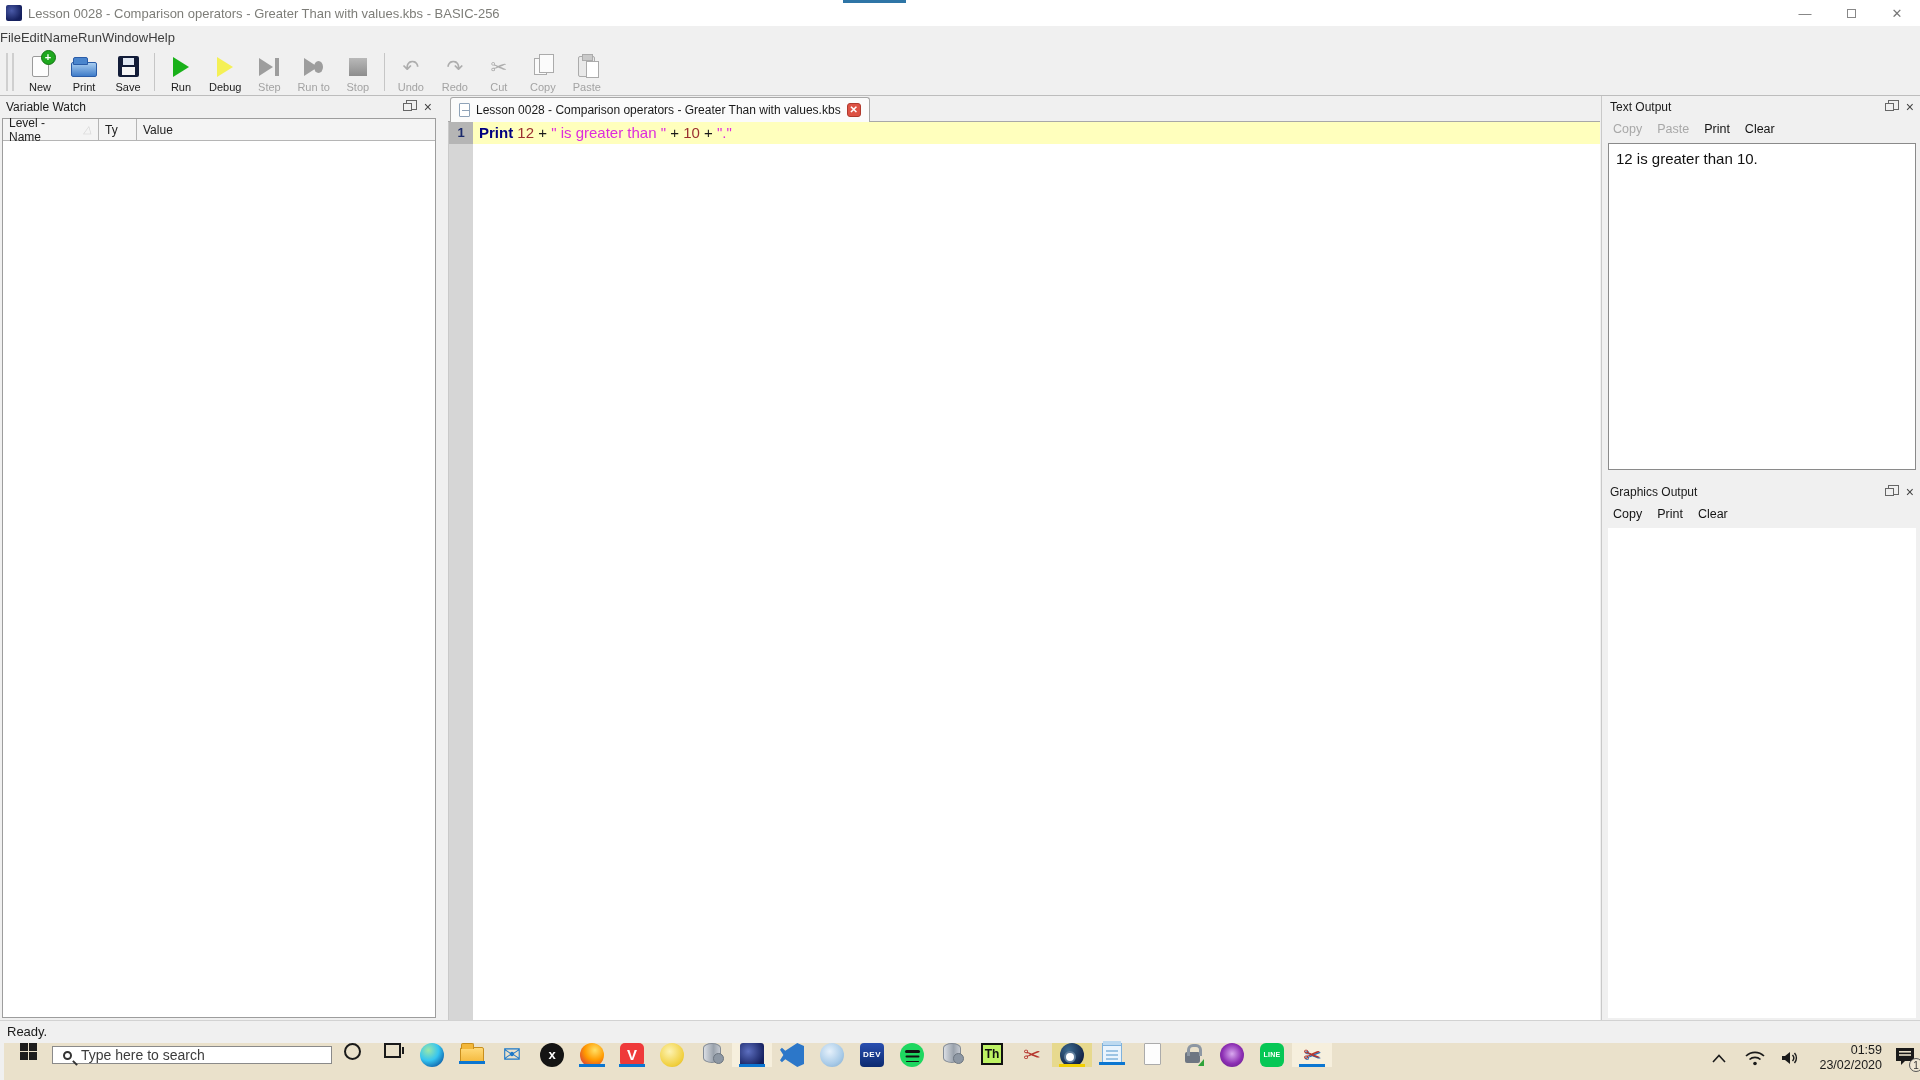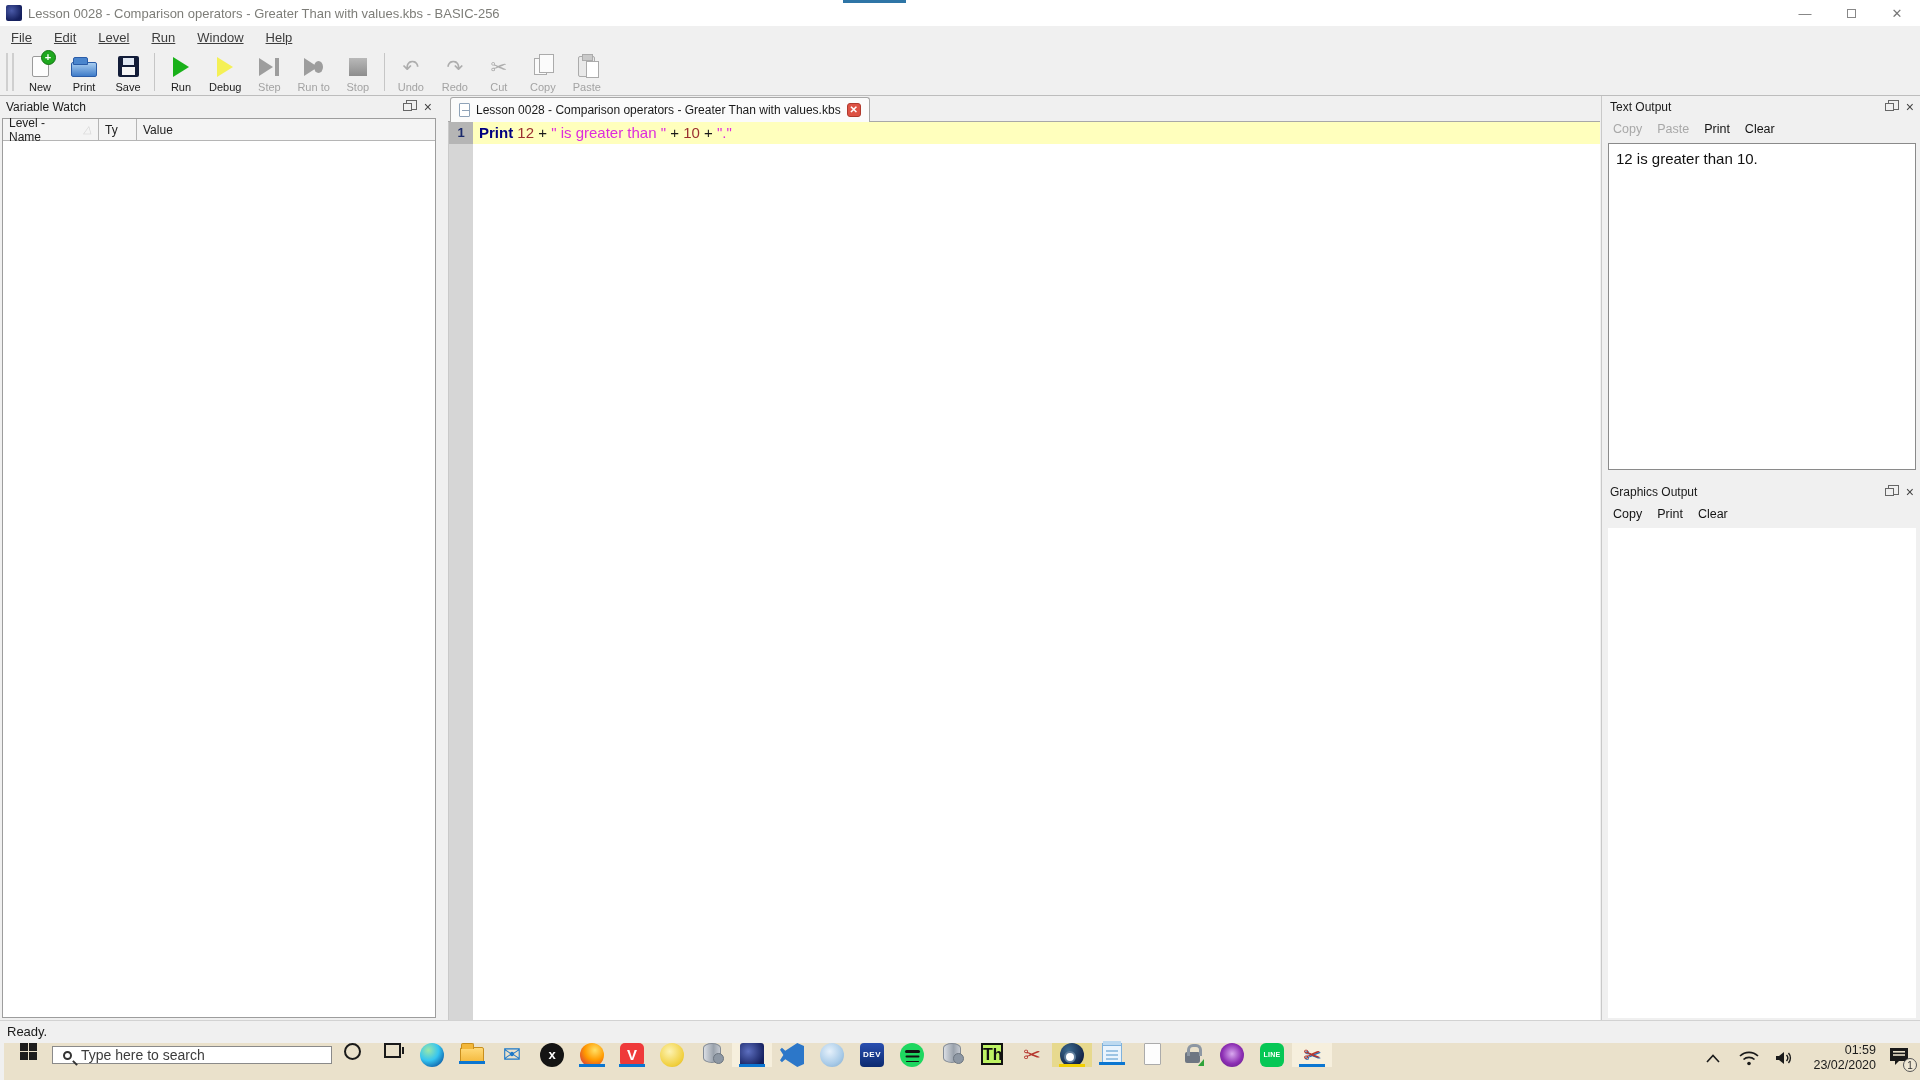--- a/index.html
+++ b/index.html
@@ -14,21 +14,21 @@
              background:radial-gradient(circle at 35% 35%, #4a5aa8, #15205e 70%); margin-right:6px; }
   #title-text { font-size:13px; color:#7d7d78; }
   #win-controls { margin-left:auto; display:flex; height:100%; }
   .win-btn { width:46px; display:flex; align-items:center; justify-content:center; color:#777; font-size:13px; }
   .restore-ic { width:9px; height:9px; border:1px solid #888; position:relative; background:#fff; }
   .restore-ic::before { content:""; position:absolute; left:2px; top:-4px; width:9px; height:9px; border:1px solid #888; background:#fff; z-index:-1; }
 
   
   #menubar { position:absolute; top:26px; left:0; right:0; height:22px; background:#f0f0f0;
              display:flex; align-items:center; font-size:13px; color:#3d3d3d; }
-  .menu-item { padding:0 11px; height:100%; display:flex; align-items:center;text-decoration:underline; }
+  .menu-item { padding:0 0; height:100%; display:flex; align-items:center; }
 
   
   #toolbar { position:absolute; top:48px; left:0; right:0; height:48px; background:#f0f0f0;
              border-bottom:1px solid #bdbdbd; display:flex; align-items:center; }
   .tb-handle { width:8px; height:38px; margin:0 4px 0 6px;
                border-left:2px solid #cfcfcf; border-right:2px solid #cfcfcf; }
   .tb-sep { width:1px; height:38px; background:#c6c6c6; margin:0 4px; }
   .tbtn { min-width:44px; padding:2px 6px 1px; display:flex; flex-direction:column; align-items:center; justify-content:flex-end; gap:2px; height:44px; }
   .tbtn .lbl { font-size:11px; color:#1c1c1c; white-space:nowrap; }
   .tbtn.dis .lbl { color:#a3a3a3; }
@@ -131,36 +131,36 @@
   .i-vivaldi { background:#ef3a3a; border-radius:5px; color:#fff; font-weight:bold; font-size:15px; text-align:center; line-height:24px; }
   .i-mascot { background:radial-gradient(circle at 40% 35%, #fdf3b3, #f0ce3a 70%, #c89f17); }
   .i-db { width:18px; height:20px; background:linear-gradient(90deg,#d9dde3,#9aa2ac 60%,#c4c9d1); border-radius:9px/5px; border:1px solid #848c96; position:relative; }
   .i-db::after { content:""; position:absolute; bottom:-2px; right:-4px; width:9px; height:9px; background:#8d97a3; border-radius:50%; border:1px solid #6d7680; }
   .i-b256 { background:radial-gradient(circle at 35% 35%, #5d6fc0, #15205e 75%); border-radius:3px; }
   .i-vscode { background:#2c77c9; clip-path:polygon(72% 0, 100% 12%, 100% 88%, 72% 100%, 22% 68%, 8% 80%, 0 72%, 14% 50%, 0 28%, 8% 20%, 22% 32%); }
   .i-kde { background:radial-gradient(circle at 40% 35%, #e6f1fb, #a9cbe8 60%, #7fa8cc); }
   .i-dev { background:linear-gradient(#2a4fb0,#0c2a70); border-radius:4px; color:#fff; font-weight:bold; font-size:8px; text-align:center; line-height:24px; letter-spacing:.5px; }
   .i-spotify { background:#1ed760; position:relative; overflow:hidden; }
   .i-spotify::before { content:""; position:absolute; left:5px; top:7px; width:15px; height:3px; background:#121212; border-radius:3px; box-shadow:0 5px 0 -0.5px #121212, 0 10px 0 -1px #121212; }
-  .i-powder { width:22px; height:22px; background:#bef264; border:2px solid #111; color:#111; font-weight:bold; font-size:16px; text-align:center; line-height:19px; }
+  .i-powder { width:22px; height:22px; background:#bef264; border:2px solid #111; color:#111; font-weight:bold; font-size:12px; text-align:center; line-height:19px; }
   .i-scissors { font-size:21px; color:#b5342c; line-height:24px; }
   .i-scissors.blue-tint { text-shadow:1px 1px 0 #2d6fb8; }
   .i-steam { background:radial-gradient(circle at 35% 30%, #3b6a8f, #0e1c3e 80%); position:relative; }
   .i-steam::after { content:""; position:absolute; left:4px; bottom:4px; width:8px; height:8px; border-radius:50%; background:#fff; border:2px solid #5f7e9c; }
   .i-notepad { width:20px; height:22px; background:#eaf4fd; border:1px solid #7fb2dd; position:relative; }
   .i-notepad::before { content:""; position:absolute; top:-3px; left:0; right:0; height:4px; background:#bcd9f0; border-bottom:1px solid #7fb2dd; }
   .i-notepad::after { content:""; position:absolute; left:3px; top:6px; width:12px; height:1.5px; background:#9cc4e4; box-shadow:0 4px 0 #9cc4e4, 0 8px 0 #9cc4e4; }
   .i-doc { width:17px; height:22px; background:#fdfdfd; border:1px solid #ababab; border-radius:1px; }
   .i-lock { width:15px; height:11px; background:#6e7682; position:relative; margin-top:9px; border-radius:2px; }
   .i-lock::before { content:""; position:absolute; top:-8px; left:2px; width:9px; height:9px; border:3px solid #8d97a3; border-bottom:none; border-radius:6px 6px 0 0; }
   .i-lock::after { content:""; position:absolute; right:-4px; bottom:-3px; width:0; height:0; border-left:6px solid transparent; border-bottom:7px solid #2fa33a; }
   .i-tor { background:radial-gradient(circle at 50% 45%, #d9a9ef, #8d2fb4 55%, #5e1a80); }
   .i-line { background:#06c755; border-radius:6px; color:#fff; font-weight:bold; font-size:7px; text-align:center; line-height:24px; letter-spacing:.3px; }
 
-  #tray { margin-left:auto; display:flex; align-items:center; gap:4px; padding-right:6px; }
+  #tray { margin-left:auto; display:flex; align-items:center; gap:4px; }
   .tray-cell { width:32px; display:flex; align-items:center; justify-content:center; }
   .clock { text-align:right; font-size:12.5px; color:#1c1c1c; line-height:15px; padding:0 8px; }
   .notif { position:relative; width:26px; height:24px; }
   .badge { position:absolute; right:-3px; bottom:-2px; width:14px; height:14px; border:1.5px solid #555; border-radius:50%; background:#efe7d4;
            font-size:10px; text-align:center; line-height:13px; color:#333; }
 </style>
 </head>
 <body>
 
 <div id="top-stripe"></div>
@@ -172,21 +172,21 @@
     <span class="win-btn">
         <span class="restore-ic"></span>
       </span>
     <span class="win-btn">✕</span>
   </div>
 </div>
 
 <div id="menubar">
   <span class="menu-item">File</span>
   <span class="menu-item">Edit</span>
-  <span class="menu-item">Level</span>
+  <span class="menu-item">Name</span>
   <span class="menu-item">Run</span>
   <span class="menu-item">Window</span>
   <span class="menu-item">Help</span>
 </div>
 
 <div id="toolbar">
   <span class="tb-handle"></span>
   <div class="tbtn">
     <span class="ic-box">
         <span class="i-new"></span>

